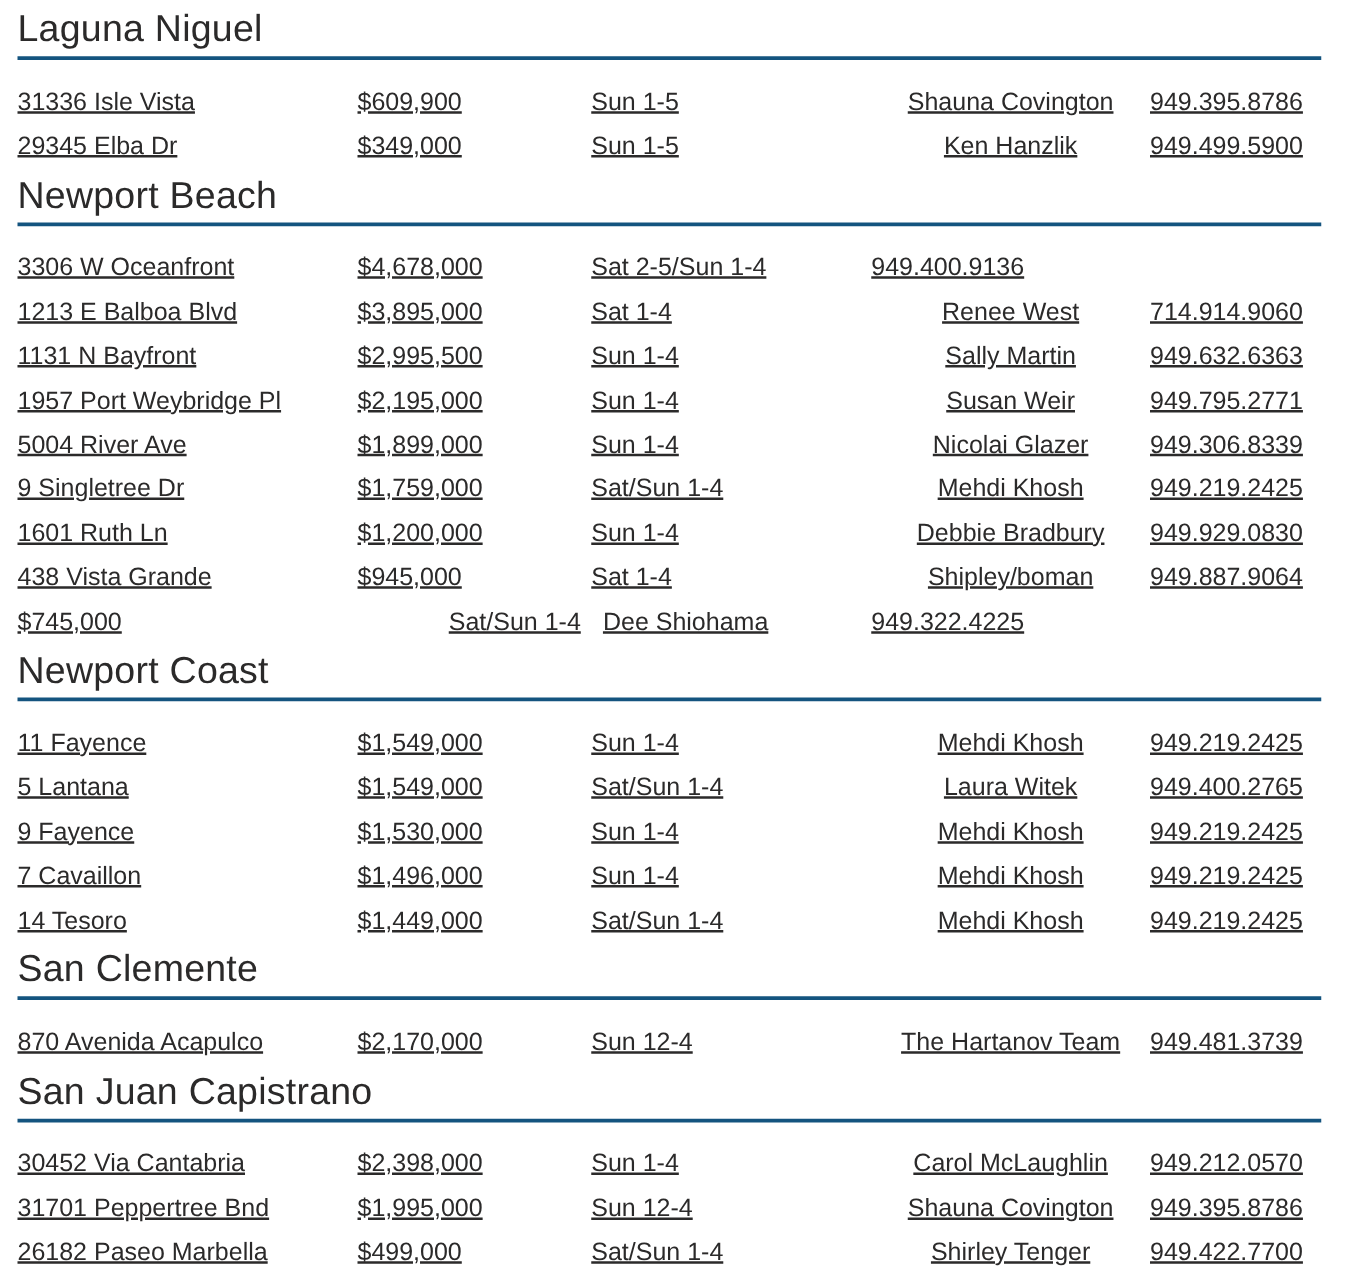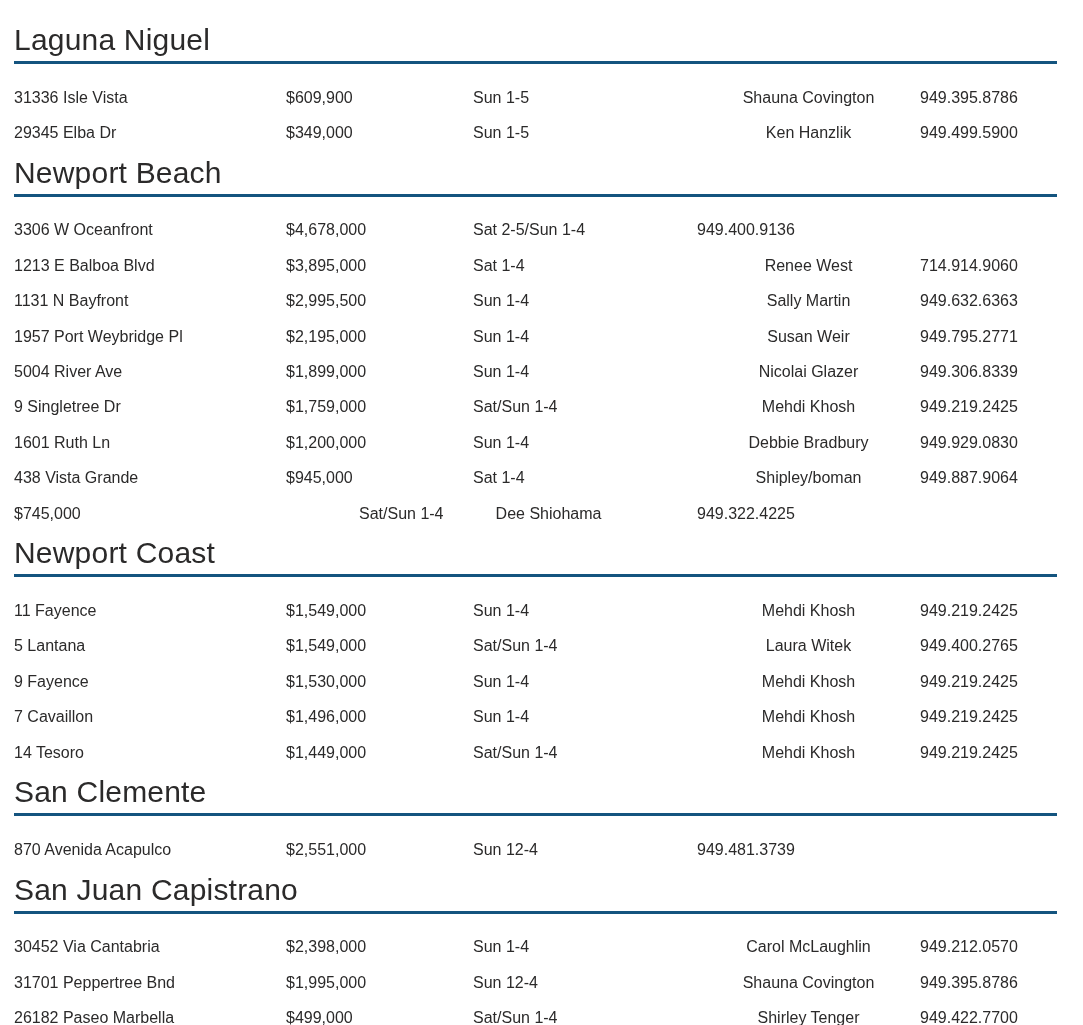--- a/index.html
+++ b/index.html
@@ -1,20 +1,20 @@
 <!DOCTYPE html>
 <html style="--rule: #14547f; --text: #2b2a2a;"><head>
 <meta charset="utf-8">
 <style>
   * { box-sizing: border-box; }
   html, body { margin: 0; padding: 0; background: #ffffff; }
   .page {
     width: 1083px;
     height: 1025px;
-    padding: 24px 26px 0 14px;
+    padding: 8px 26px 0 14px;
     background: #ffffff;
     font-family: "Liberation Sans", "DejaVu Sans", sans-serif;
     color: var(--text, #2b2a2a);
     overflow: hidden;
   }
   .city-header {
     margin: 0;
     font-size: 30px;
     font-weight: 400;
     line-height: 32px;
@@ -22,23 +22,24 @@
     color: var(--text, #2b2a2a);
     padding-bottom: 5px;
     border-bottom: 3px solid var(--rule, #14547f);
   }
   .listings { padding: 16px 0 6px 0; }
   .row {
     display: grid;
     grid-template-columns: 272px 114px 297px 223px 137px;
     align-items: center;
     height: 35.4px;
-    font-size: 16px;
+    font-size: 20px;
     line-height: 1;
     white-space: nowrap;
+    text-decoration: underline;
   }
   .addr  { text-align: left; }
   .price { text-align: left; }
   .time  { text-align: left; padding-left: 73px; }
   .agent { text-align: center; }
   .phone { text-align: left; }
 </style>
 </head>
 <body>
 
@@ -182,22 +183,23 @@
     <span class="phone">949.219.2425</span>
   </div>
 </div>
   </section>
 
   <section class="city-section">
     <h2 class="city-header">San Clemente</h2>
     <div class="listings">
   <div class="row">
     <span class="addr">870 Avenida Acapulco</span>
-    <span class="price">$2,551,000</span>
+    <span class="price">$2,170,000</span>
     <span class="time">Sun 12-4</span>
+    <span class="agent">The Hartanov Team</span>
     <span class="phone">949.481.3739</span>
   </div>
 </div>
   </section>
 
   <section class="city-section">
     <h2 class="city-header">San Juan Capistrano</h2>
     <div class="listings">
   <div class="row">
     <span class="addr">30452 Via Cantabria</span>

